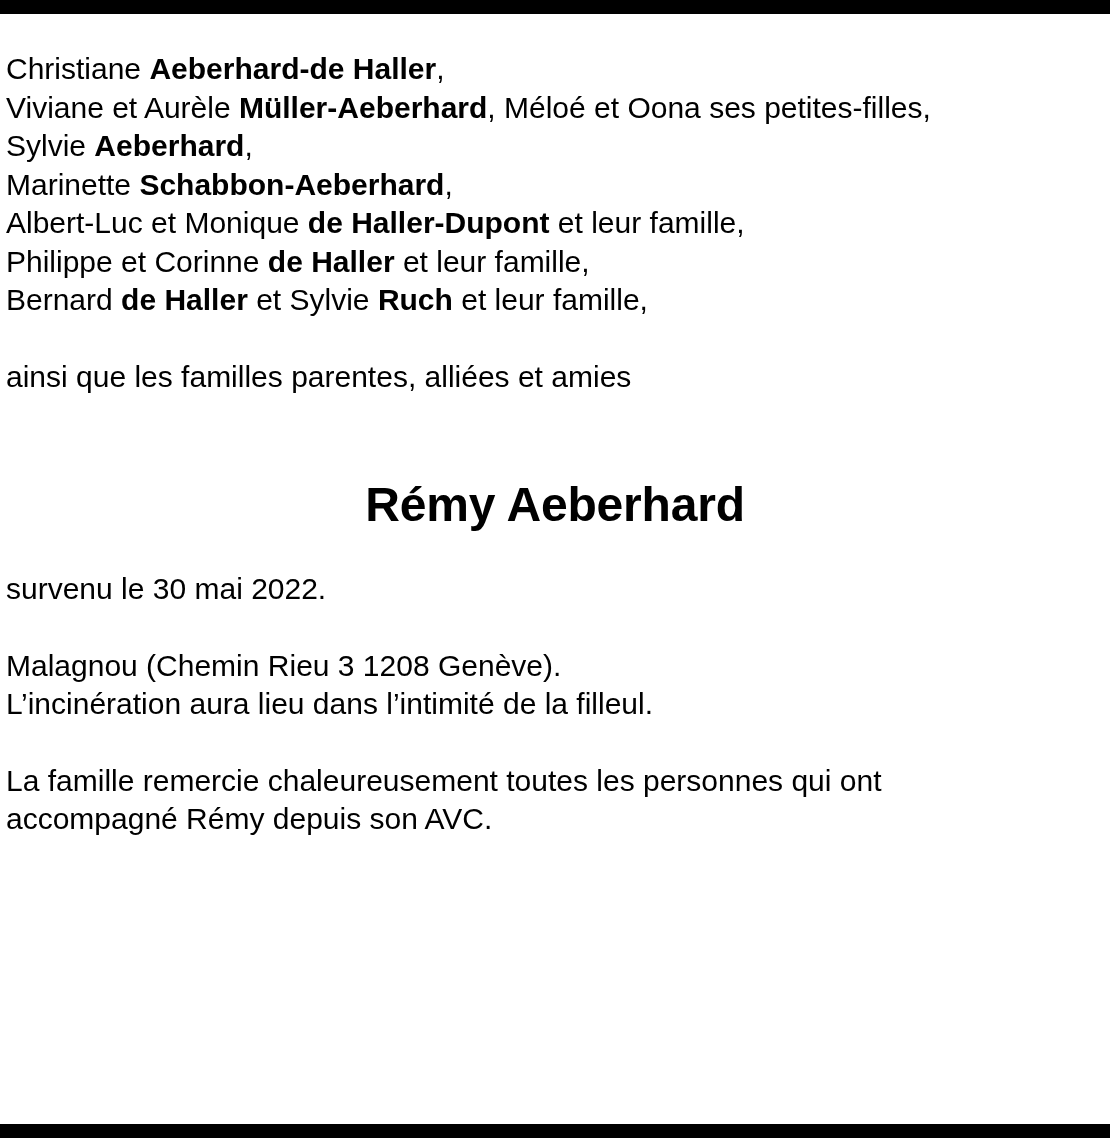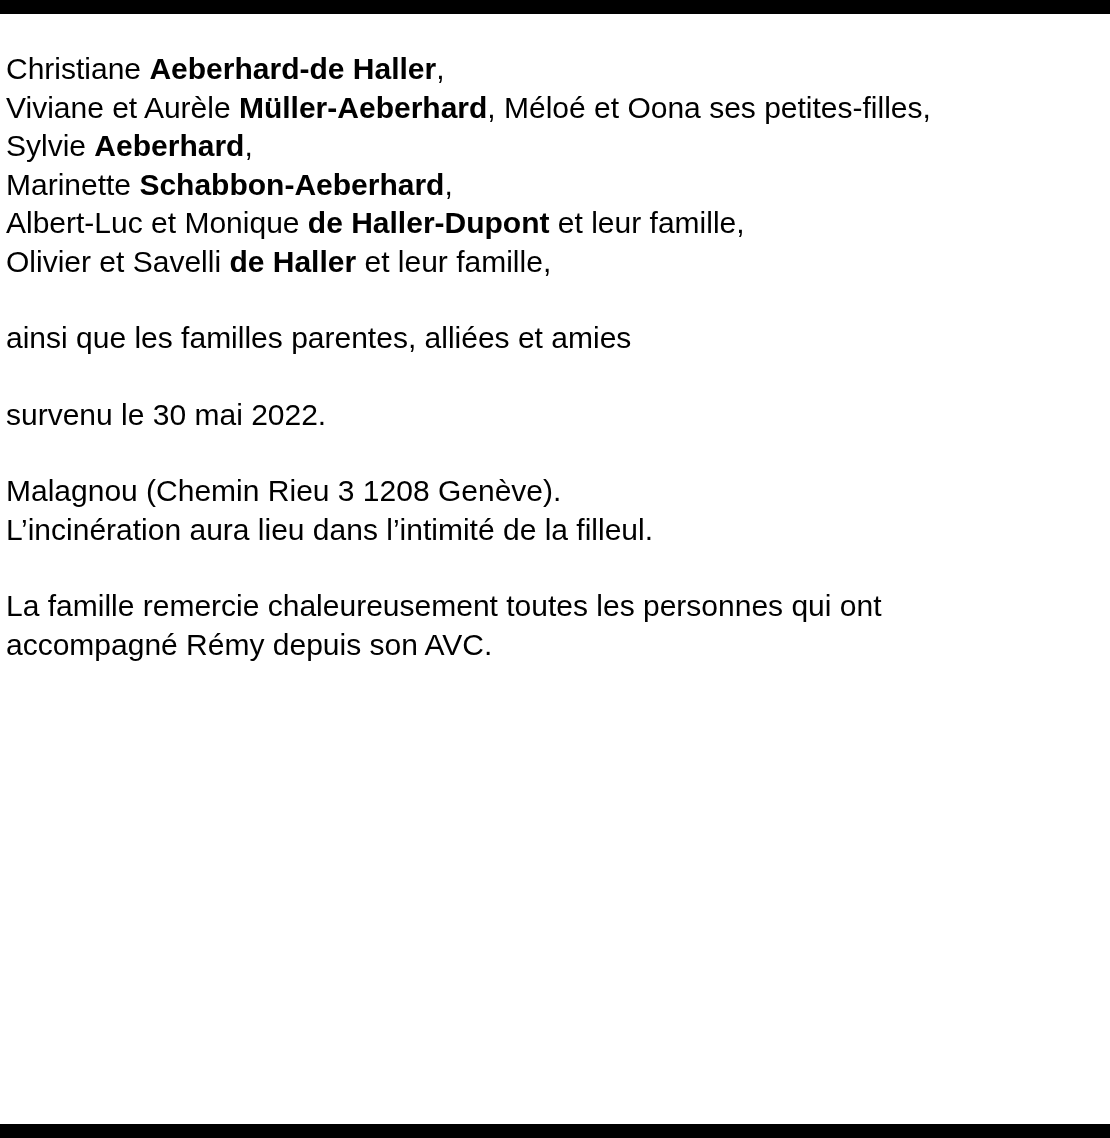--- a/index.html
+++ b/index.html
@@ -53,30 +53,32 @@
 <body>
 
 <div class="notice">
 
   <div class="block">
       <div class="line"><span>Christiane </span><b>Aeberhard-de Haller</b><span>,</span></div>
       <div class="line"><span>Viviane et Aurèle </span><b>Müller-Aeberhard</b><span>, Méloé et Oona ses petites-filles,</span></div>
       <div class="line"><span>Sylvie </span><b>Aeberhard</b><span>,</span></div>
       <div class="line"><span>Marinette </span><b>Schabbon-Aeberhard</b><span>,</span></div>
       <div class="line"><span>Albert-Luc et Monique </span><b>de Haller-Dupont</b><span> et leur famille,</span></div>
-      <div class="line"><span>Olivier et Savelli </span><b>de Haller</b><span> et leur famille,</span></div>
+      <div class="line"><span>Philippe et Corinne </span><b>de Haller</b><span> et leur famille,</span></div>
+      <div class="line"><span>Bernard </span><b>de Haller</b><span> et Sylvie </span><b>Ruch</b><span> et leur famille,</span></div>
     </div>
 
   <div class="spacer"></div>
 
   <div class="line">ainsi que les familles parentes, alliées et amies</div>
 
   <div class="spacer"></div>
 
 
+  <div class="deceased-name">Rémy Aeberhard</div>
 
   <div class="line">survenu le 30 mai 2022.</div>
 
   <div class="spacer"></div>
 
   <div class="block">
     <div class="line">Malagnou (Chemin Rieu 3 1208 Genève).</div>
     <div class="line">L’incinération aura lieu dans l’intimité de la filleul.</div>
   </div>
 

